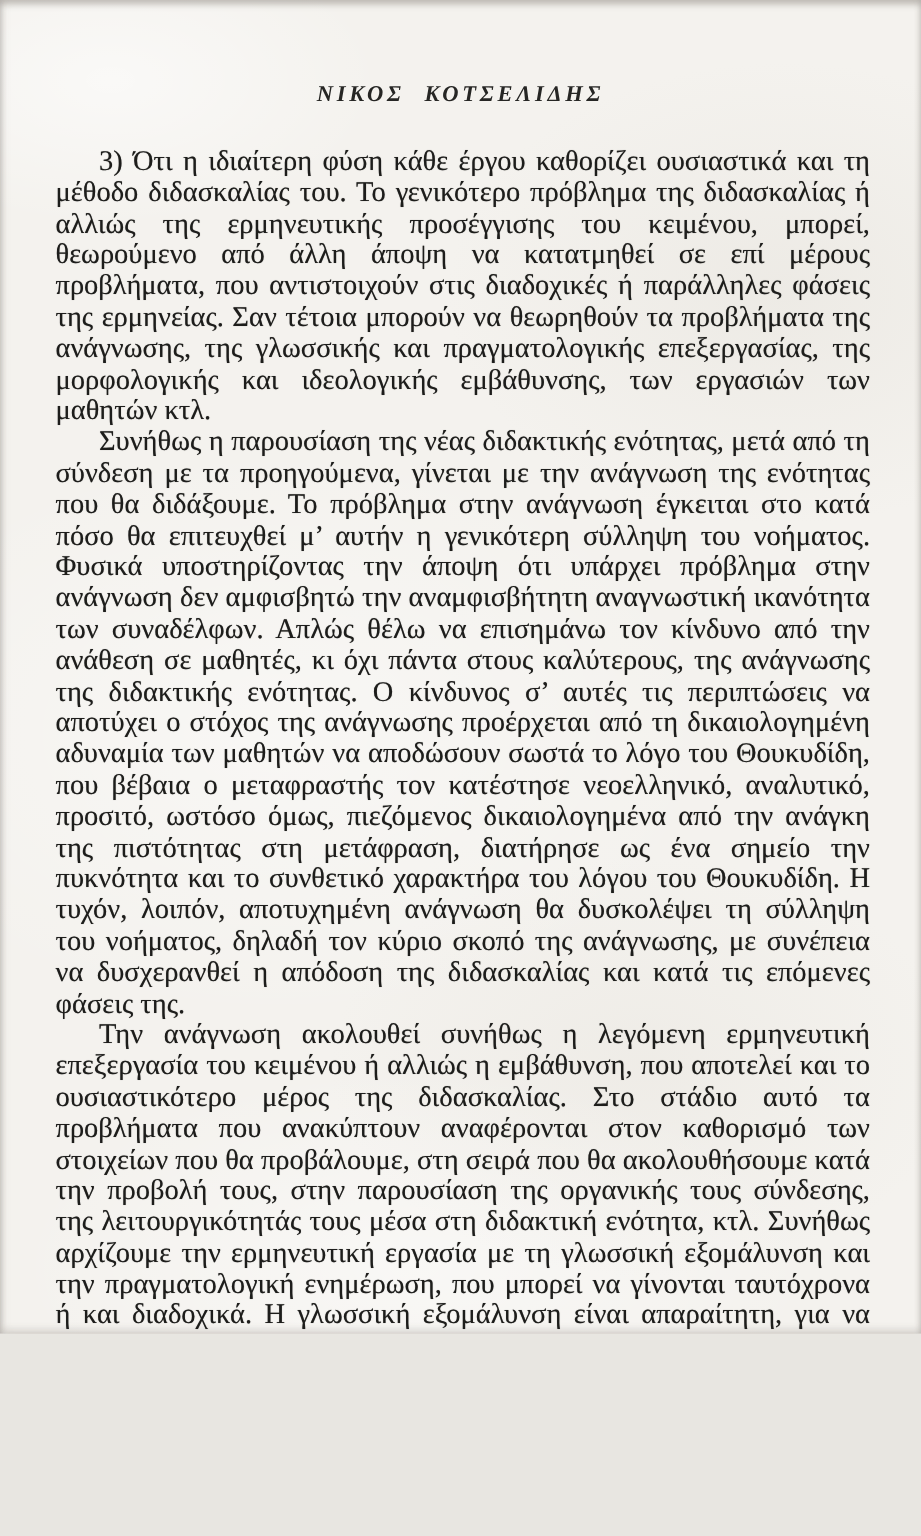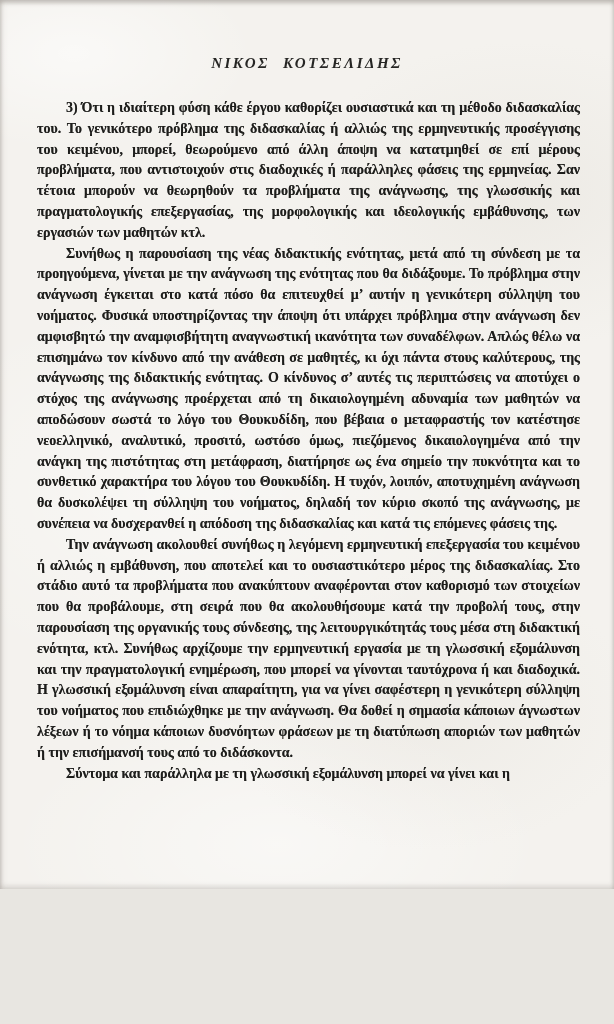--- a/index.html
+++ b/index.html
@@ -35,24 +35,23 @@
     font-style: italic;
     font-weight: bold;
     font-size: 15px;
     letter-spacing: 2.5px;
     word-spacing: 7px;
     color: #262624;
   }
   .page-body {
     margin: 26px 34px 0 37px;
     text-align: justify;
-    font-size: 14px;
+    font-size: 19px;
     line-height: 20.8px;
     text-shadow: 0 0 0.5px rgba(20, 20, 18, 0.55);
-    font-weight: bold;
   }
   .page-body p {
     margin: 0;
     padding: 0;
     text-indent: 29px;
   }
   .page-number {
     position: absolute;
     left: 36px;
     top: 901px;

